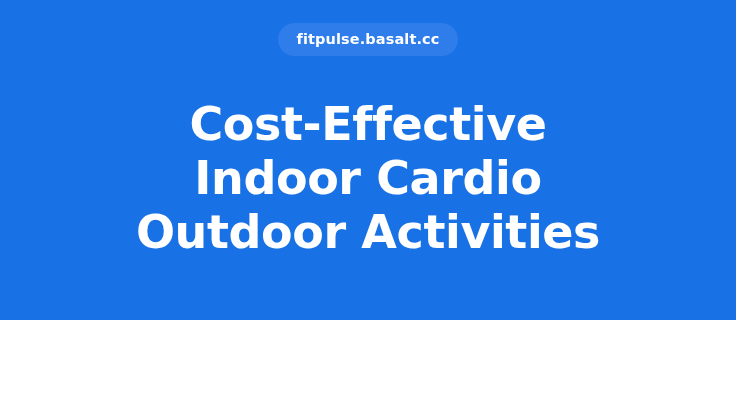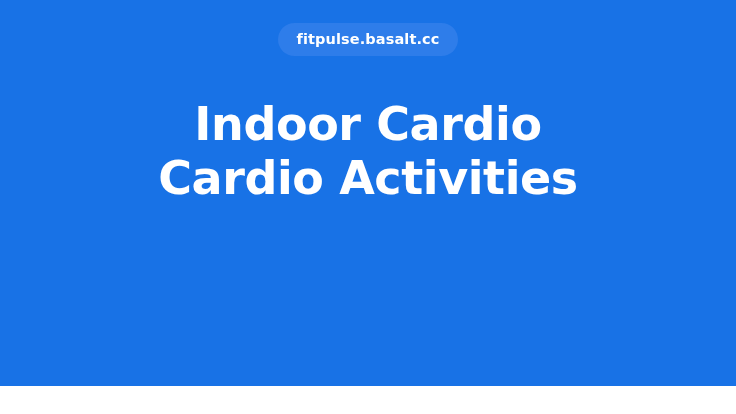--- a/index.html
+++ b/index.html
@@ -10,21 +10,21 @@
   body {
     width: 736px;
     height: 414px;
     overflow: hidden;
     font-family: "DejaVu Sans", "Liberation Sans", sans-serif;
   }
 
   .slide {
     position: relative;
     width: 736px;
-    height: 386px;
+    height: 320px;
     background: #1872e6;
     box-sizing: border-box;
     display: flex;
     flex-direction: column;
     align-items: center;
   }
 
   .badge-row {
     position: absolute;
     top: 23px;
@@ -73,17 +73,18 @@
 </head>
 <body>
 
 <div class="slide">
 
   <div class="badge-row">
     <span class="badge">fitpulse.basalt.cc</span>
   </div>
 
   <div class="title-block">
+    <span class="title-line">Cost-Effective</span>
     <span class="title-line">Indoor Cardio</span>
-    <span class="title-line">Cardio Activities</span>
+    <span class="title-line">Outdoor Activities</span>
   </div>
 
 </div>
 
 </body></html>

